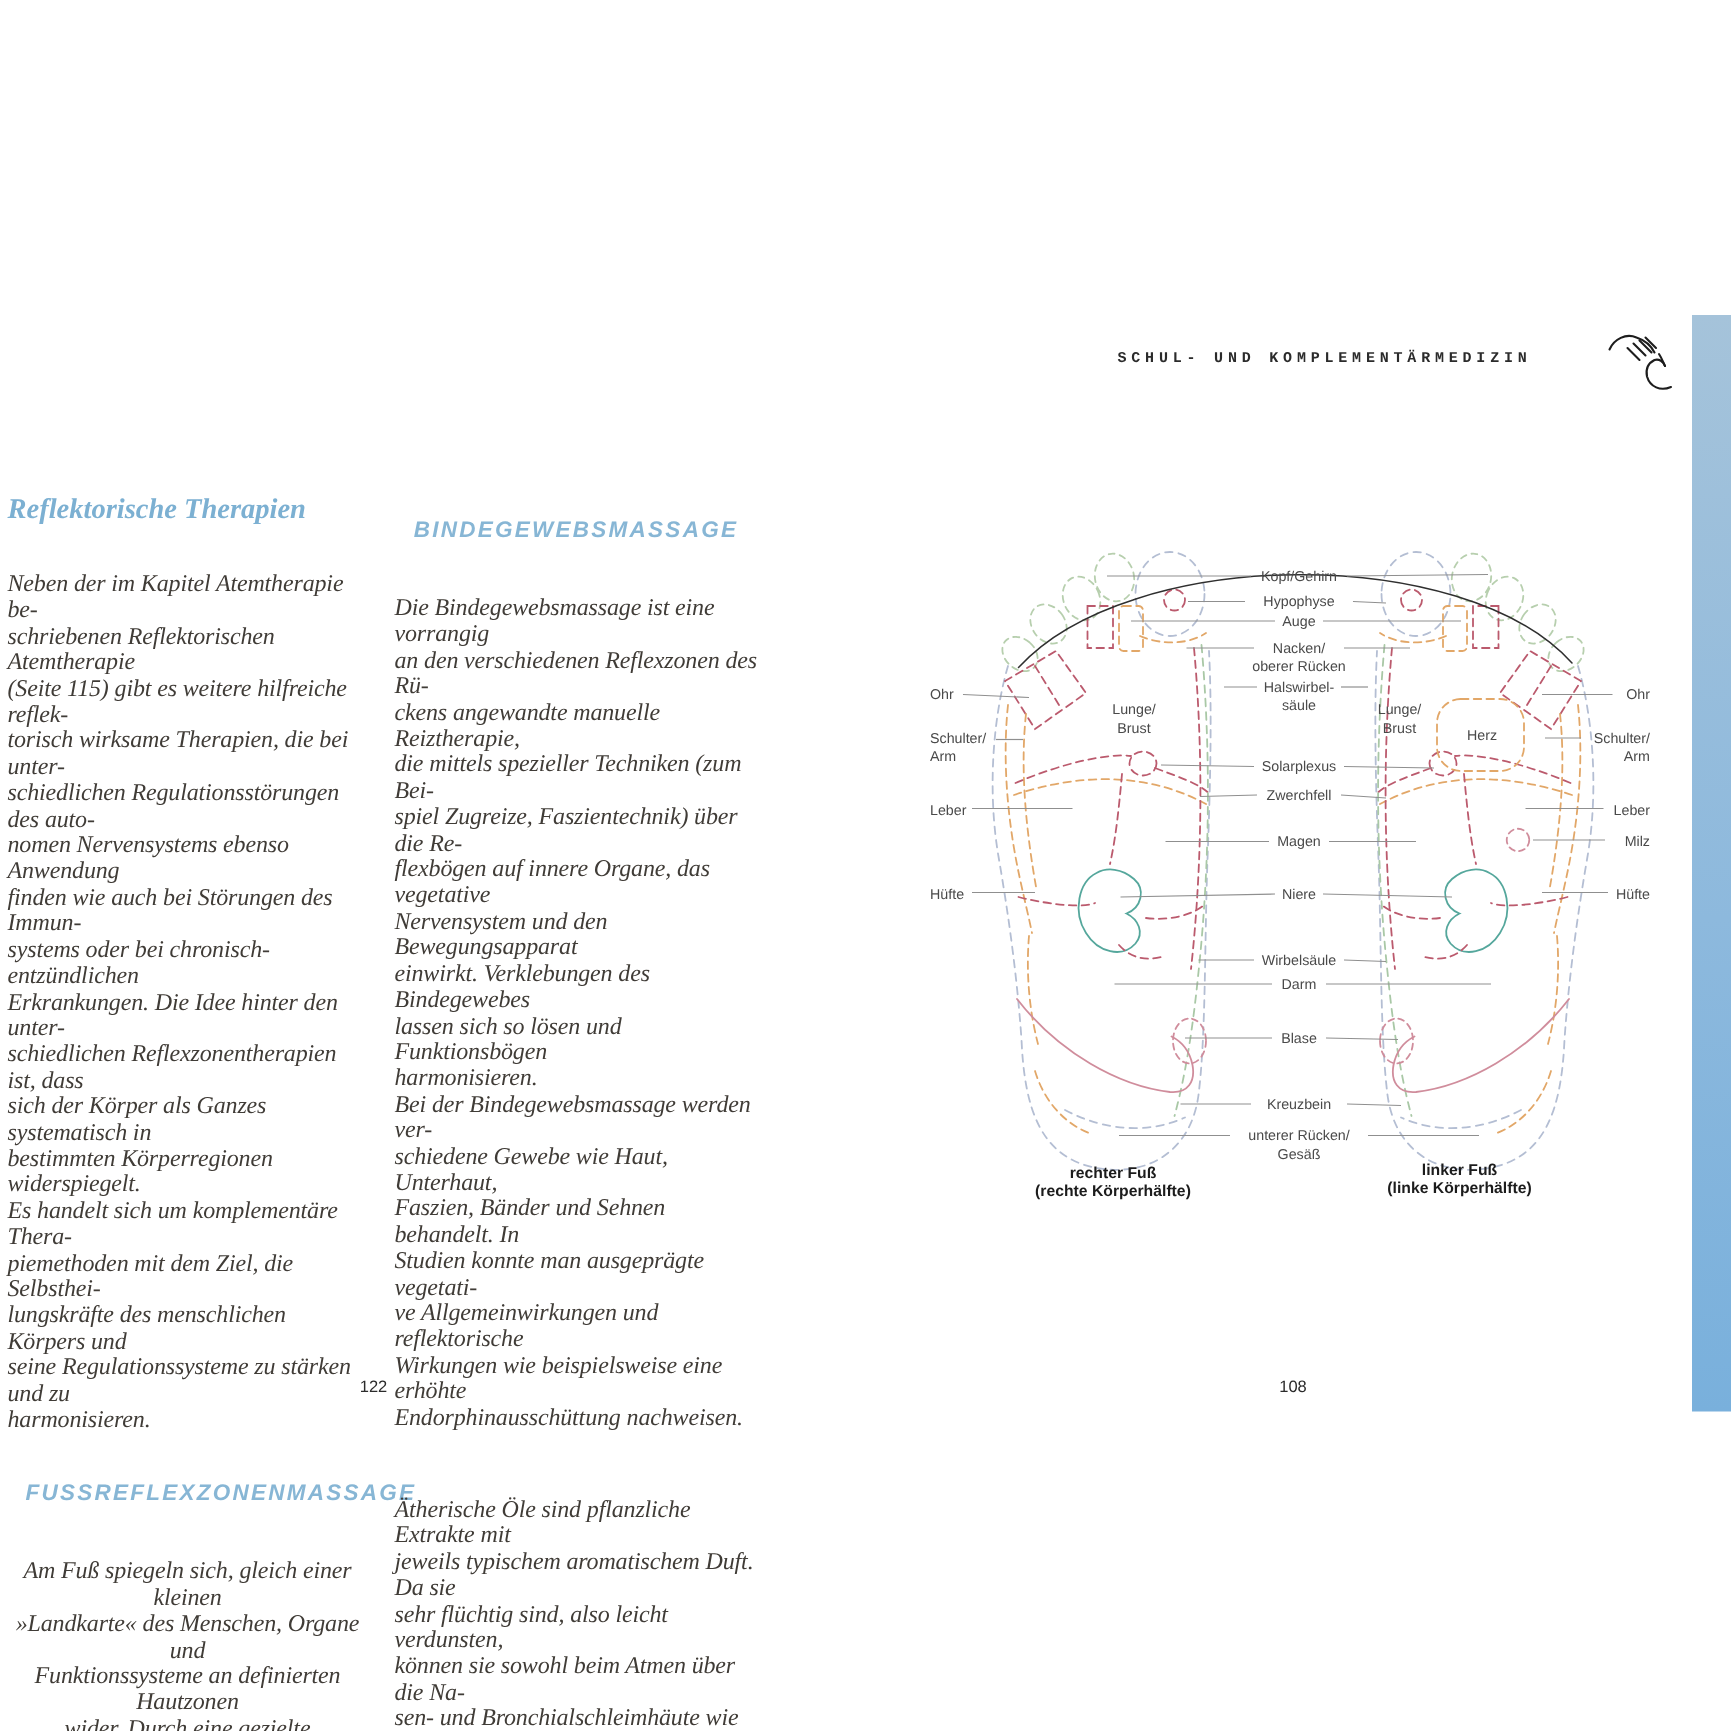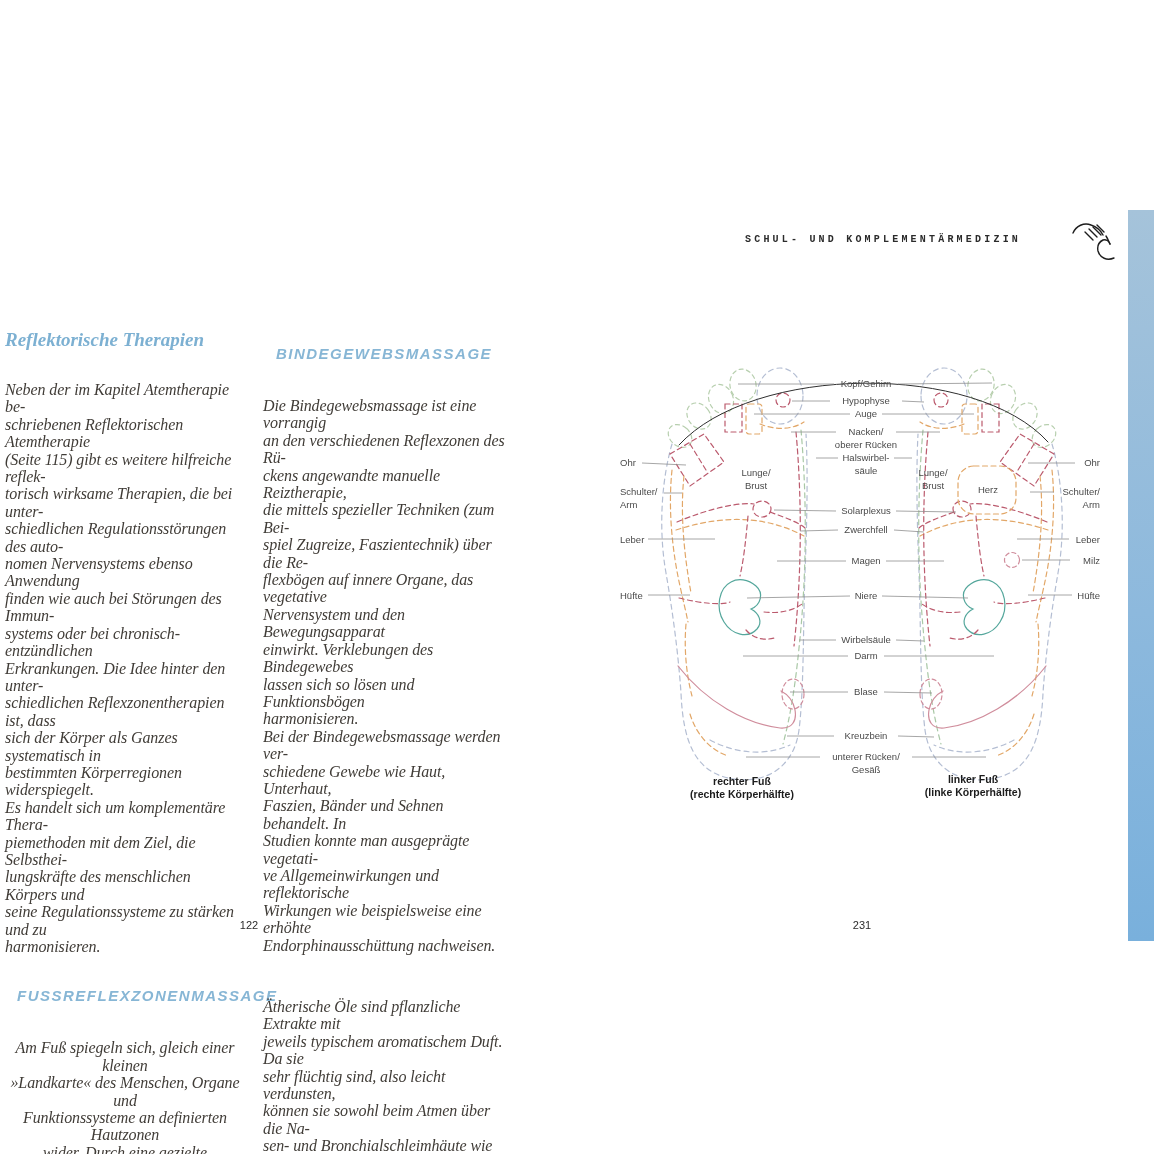--- a/index.html
+++ b/index.html
@@ -141,21 +141,21 @@
 können sie sowohl beim Atmen über die Na-
 sen- und Bronchialschleimhäute wie auch
 über die Haut in unseren Körper gelangen.
 Studien haben gezeigt, dass sich ätherische
 Öle schon wenige Minuten nach Hautkon-
 takt im Blut nachweisen lassen. Ätherische
 Öle haben eine Wirkung auf das zentrale</p>
 </div>
 
 <div class="abs page-num pn-left">122</div>
-<div class="abs page-num pn-right">231</div>
+<div class="abs page-num pn-right">108</div>
 
 <svg class="abs diagram" width="540" height="460" viewBox="0 0 540 460">
   <g id="footL">
     <path class="outline" d="M94,86 C84,120 80,170 88,215 C94,250 100,292 103,335 C105,382 116,412 150,420 C186,428 216,410 221,372 C226,332 225,270 227,215 C229,162 230,115 228,76"></path>
     <ellipse class="outline" cx="202" cy="38" rx="23" ry="28"></ellipse>
     <ellipse class="toe" cx="165" cy="27" rx="13" ry="16" transform="rotate(-12 165 27)"></ellipse>
     <ellipse class="toe" cx="143" cy="41" rx="12" ry="15" transform="rotate(-24 143 41)"></ellipse>
     <ellipse class="toe" cx="121" cy="58" rx="11" ry="14" transform="rotate(-36 121 58)"></ellipse>
     <ellipse class="toe" cx="102" cy="78" rx="10" ry="13" transform="rotate(-48 102 78)"></ellipse>
     <circle class="red" cx="205" cy="42" r="7"></circle>

